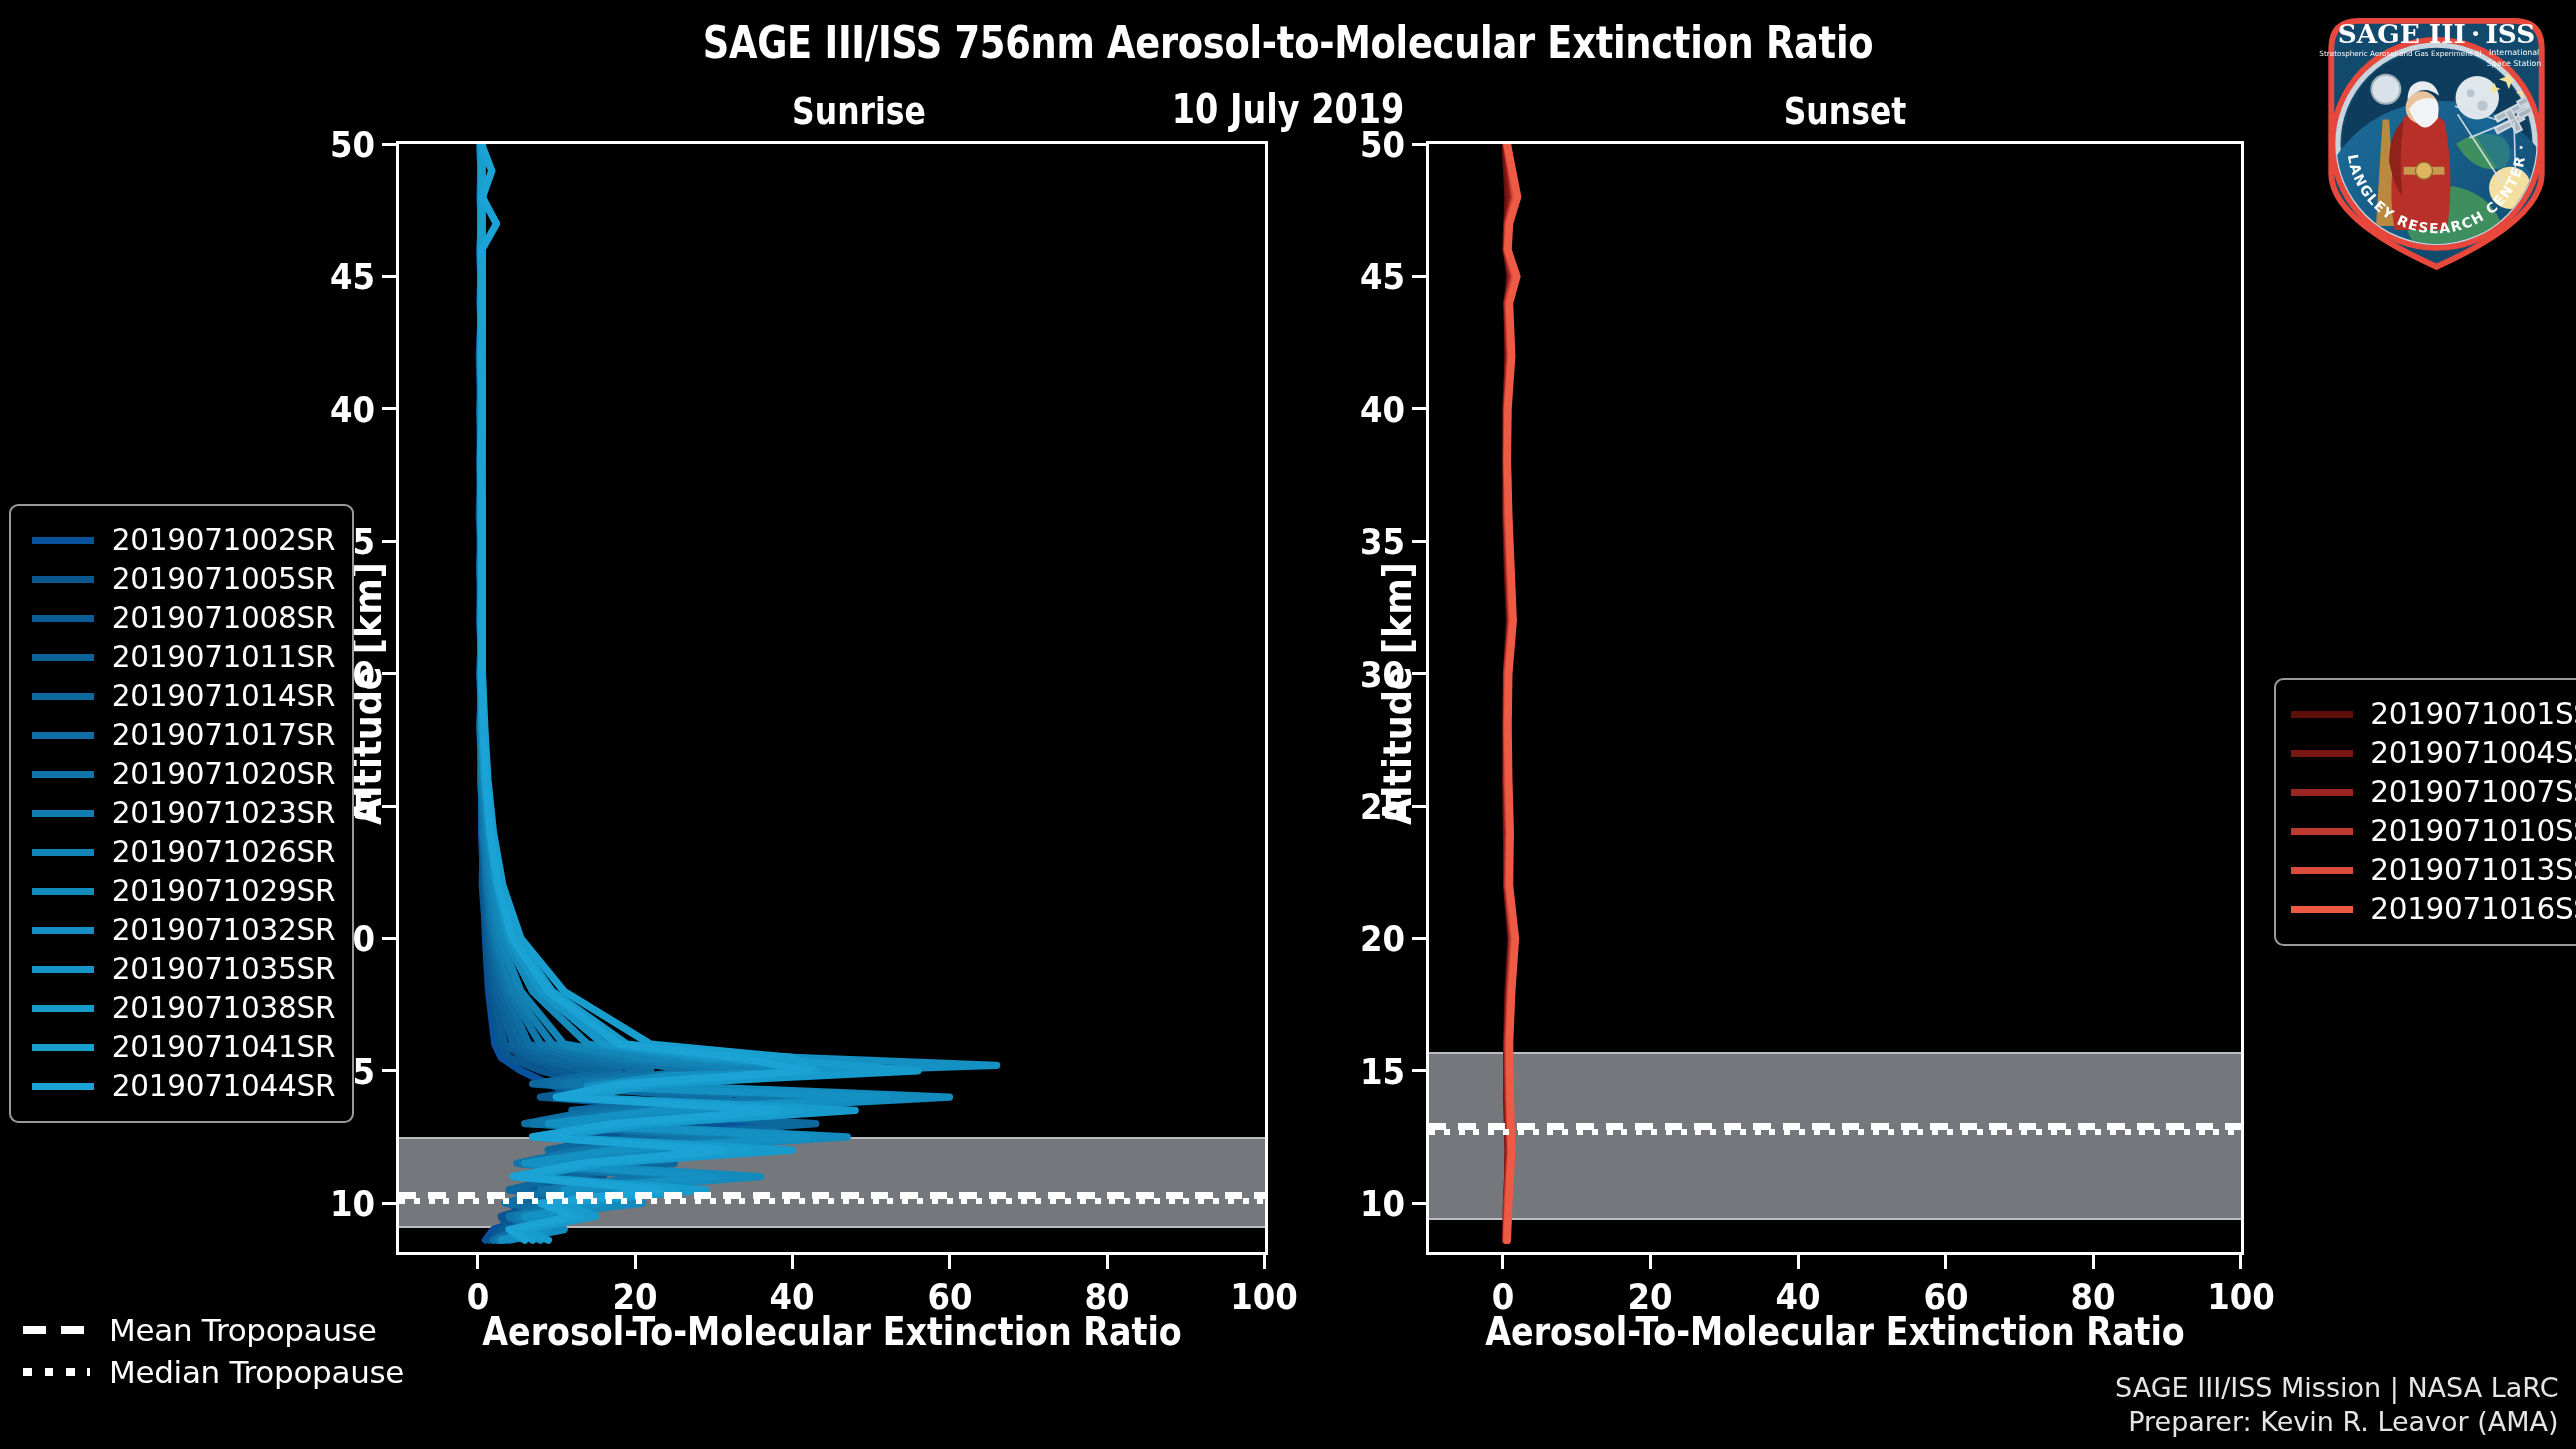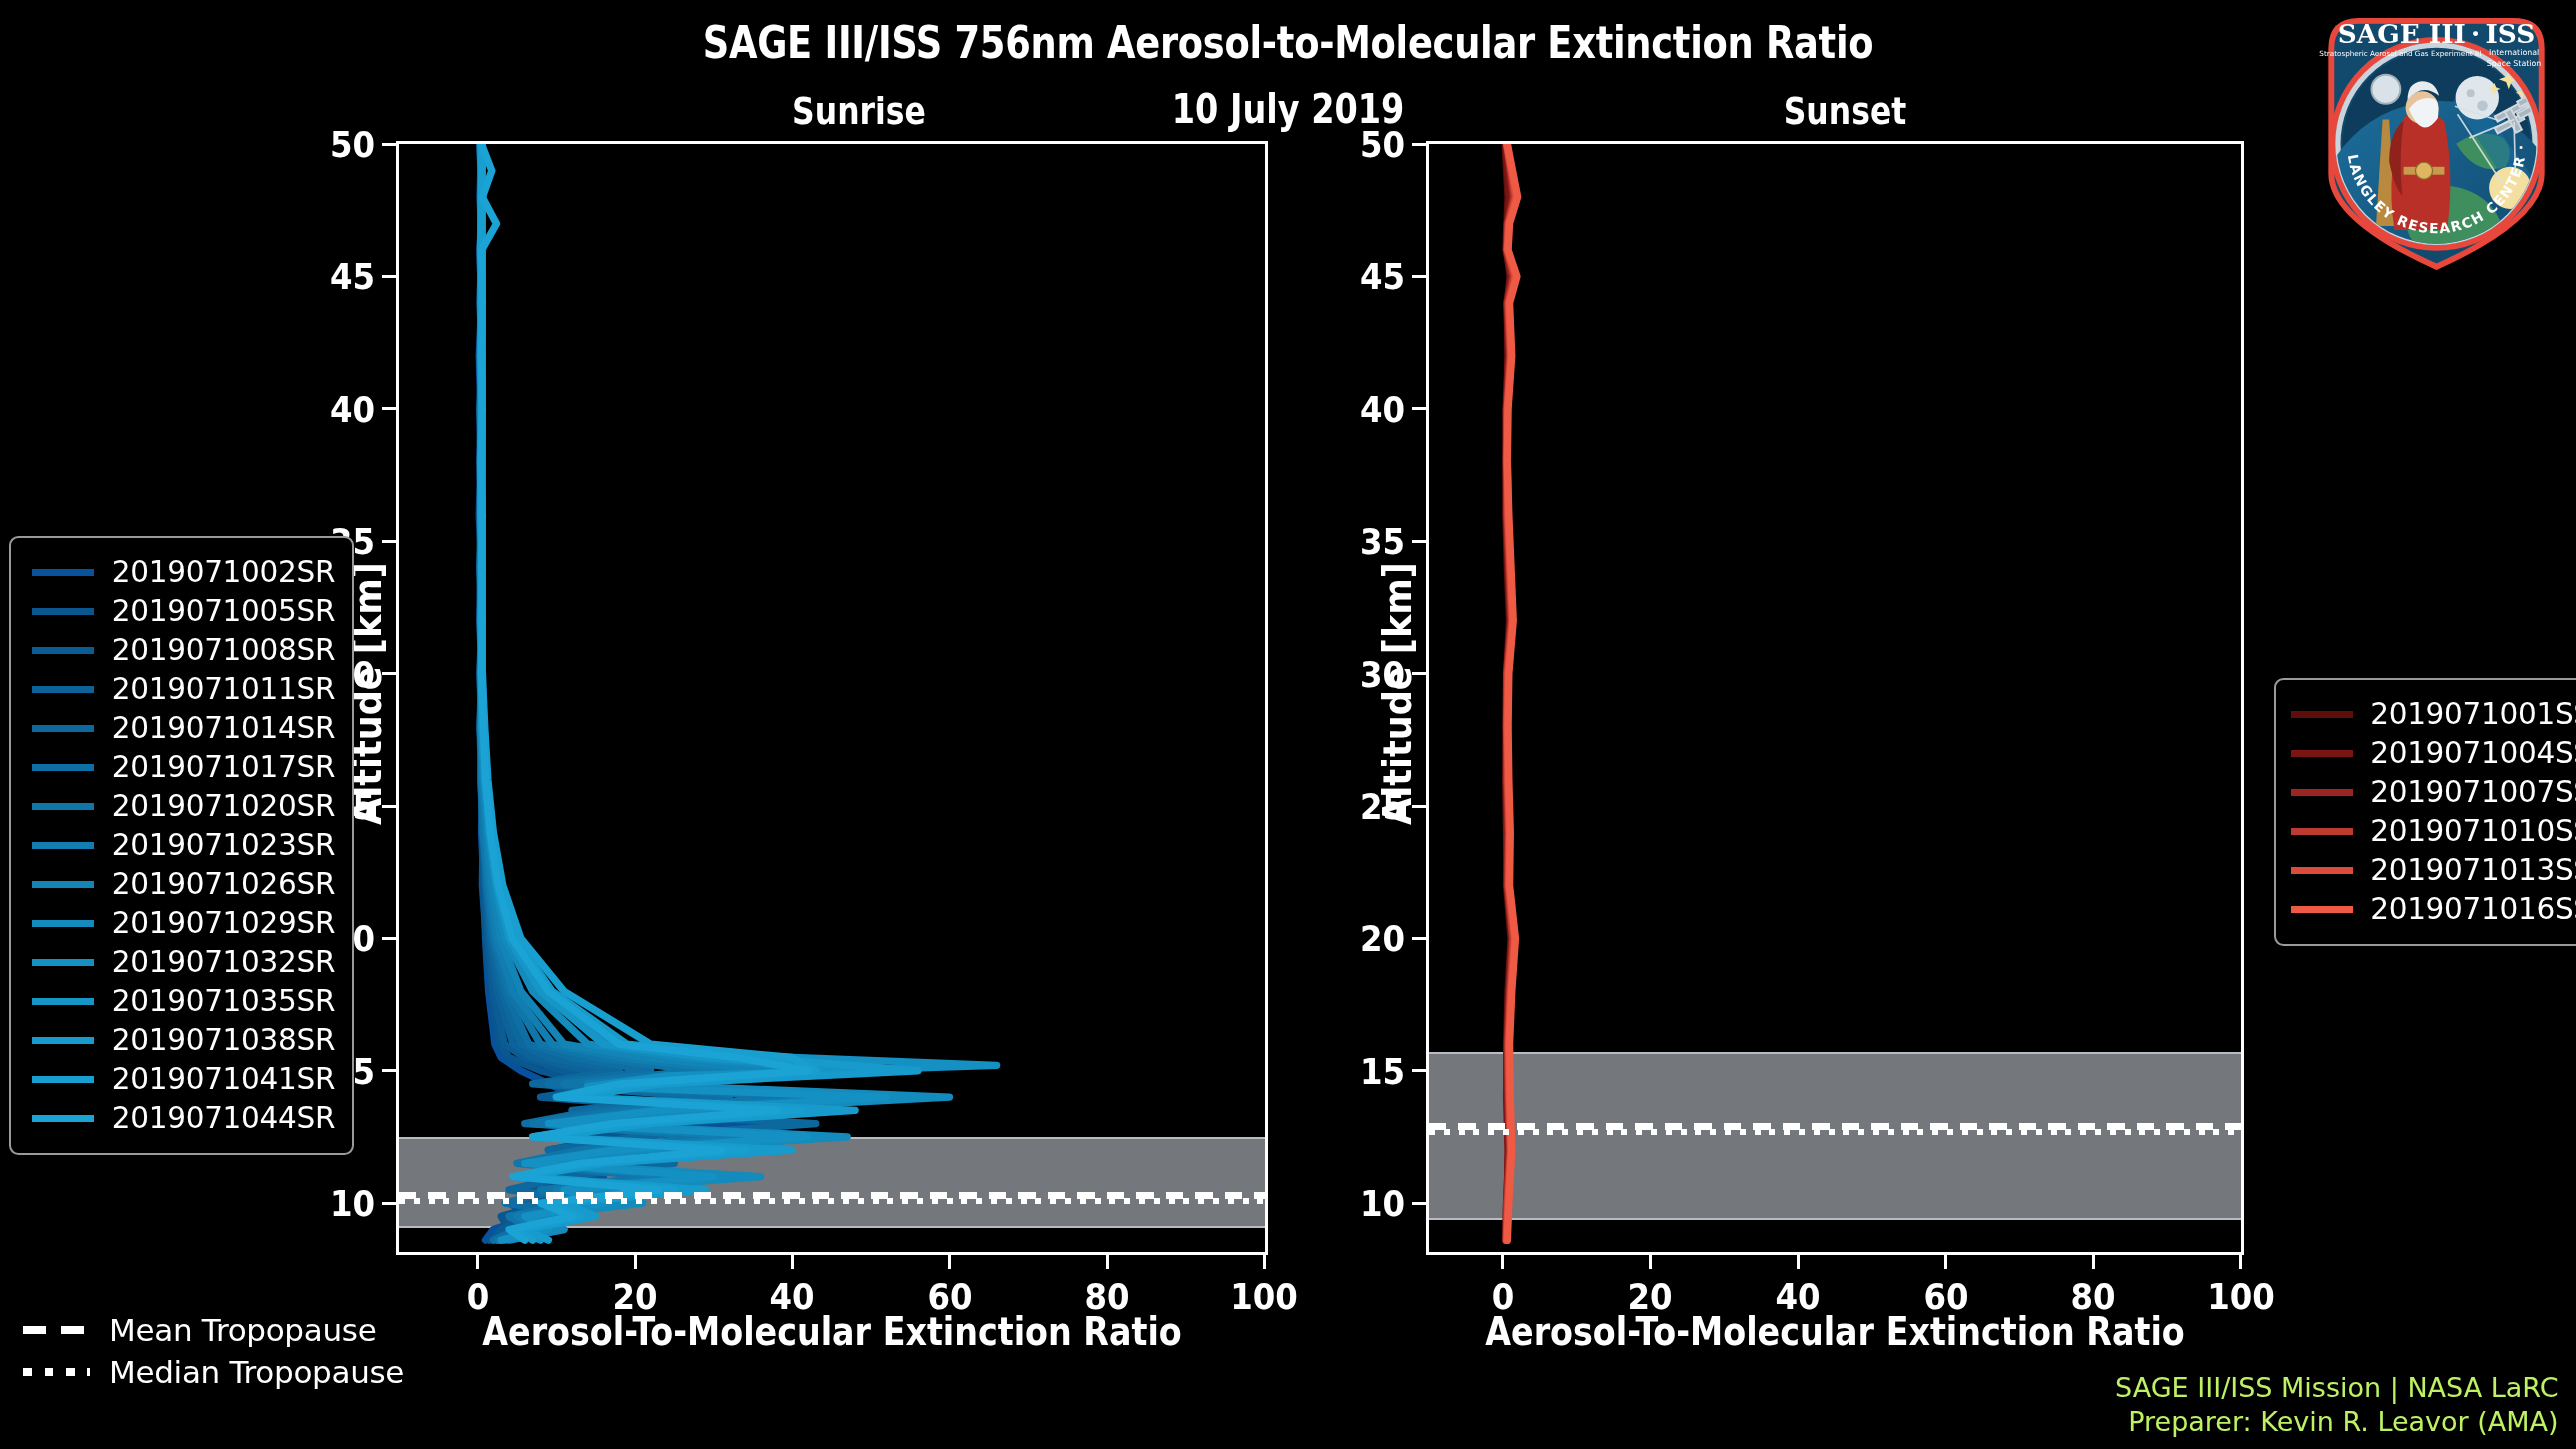--- a/index.html
+++ b/index.html
@@ -60,37 +60,37 @@
      transform-origin:0 0;transform:rotate(-90deg);}
   #ylabel-sunrise{left:345px;top:825px;}
   #ylabel-sunset{left:1375px;top:825px;}
 
   
   .legend{position:absolute;background:#000;border:2px solid #9a9a9a;border-radius:9.4px;
      padding:14.8px 17.4px 14.8px 14.8px;}
   .legend-row{display:flex;align-items:center;height:39px;}
   .legend-swatch{width:62px;height:7.4px;margin-right:17.4px;flex:0 0 auto;}
   .legend-label{font-size:29.5px;white-space:nowrap;letter-spacing:-0.3px;}
-  #legend-sunrise{left:9.4px;top:536px;padding-left:21px;}
+  #legend-sunrise{left:9.4px;top:504px;padding-left:21px;}
   #legend-sunset{left:2274px;top:678px;}
 
   
   #legend-tropopause{position:absolute;left:23px;top:1309px;}
   #legend-tropopause .legend-row{height:42px;}
   #legend-tropopause .legend-label{font-size:31px;}
   .sw-dash{width:67px;height:8.7px;margin-right:19px;flex:0 0 auto;
      background:repeating-linear-gradient(to right,#fff 0 23px,transparent 23px 38px);}
   .sw-dot{width:67px;height:8.7px;margin-right:19px;flex:0 0 auto;
      background:repeating-linear-gradient(to right,#fff 0 8.7px,transparent 8.7px 21.5px);}
   .sw-box{width:67px;height:27px;margin-right:19px;flex:0 0 auto;
      background:#74777c;border:2px solid #b9bcc0;box-sizing:border-box;}
 
   
   #credits{position:absolute;right:17.4px;bottom:9.4px;text-align:right;
-     color:#bef264;font-size:27px;line-height:1.28;}
+     color:#e5e5e5;font-size:27px;line-height:1.28;}
 
   
   #mission-patch{position:absolute;left:2305px;top:9.4px;width:263px;height:263px;}
 </style>
 </head>
 <body>
 
 <div id="fig-title">SAGE III/ISS 756nm Aerosol-to-Molecular Extinction Ratio</div>
 <div id="fig-subtitle">10 July 2019</div>
 <div id="title-sunrise" class="panel-title">Sunrise</div>

